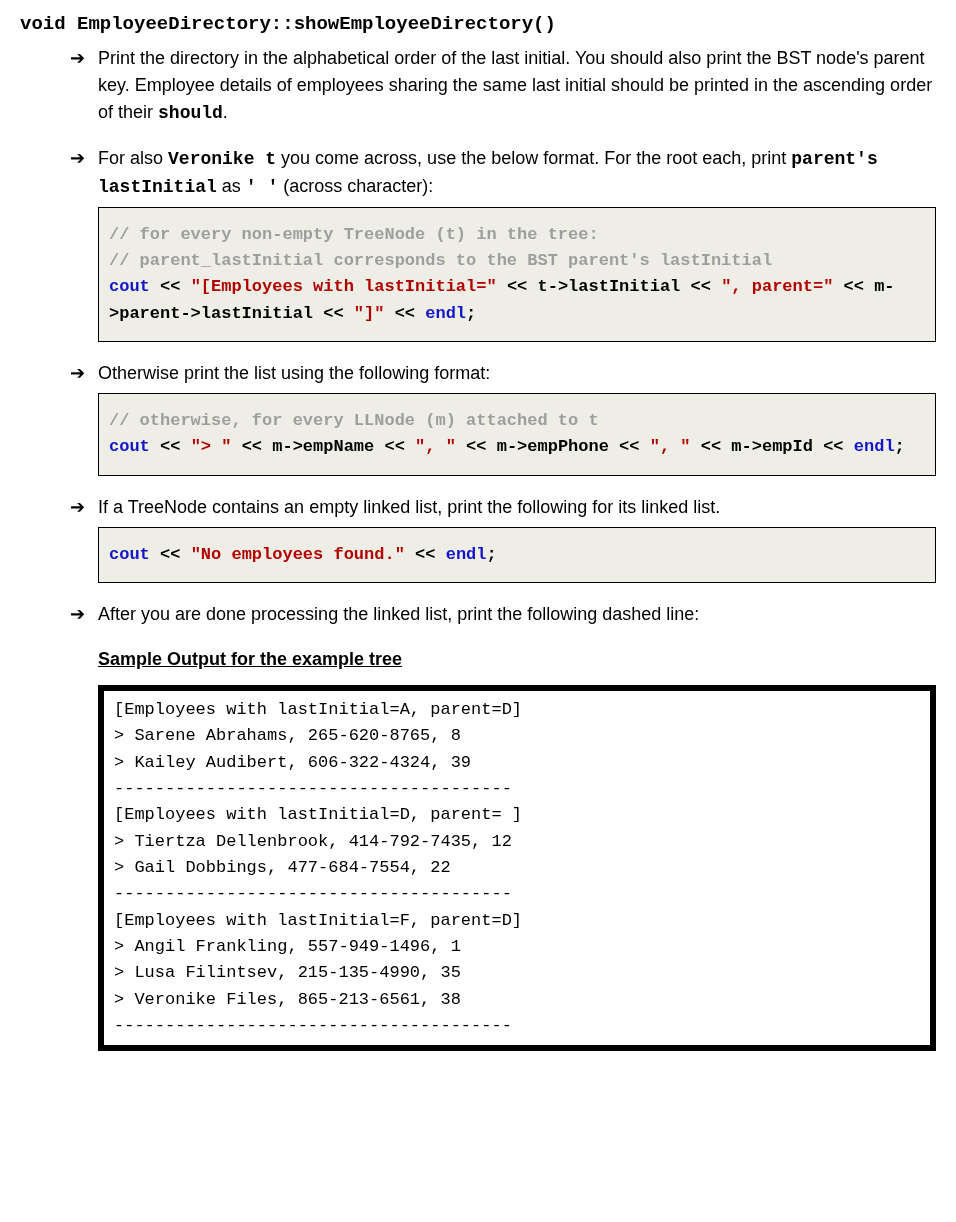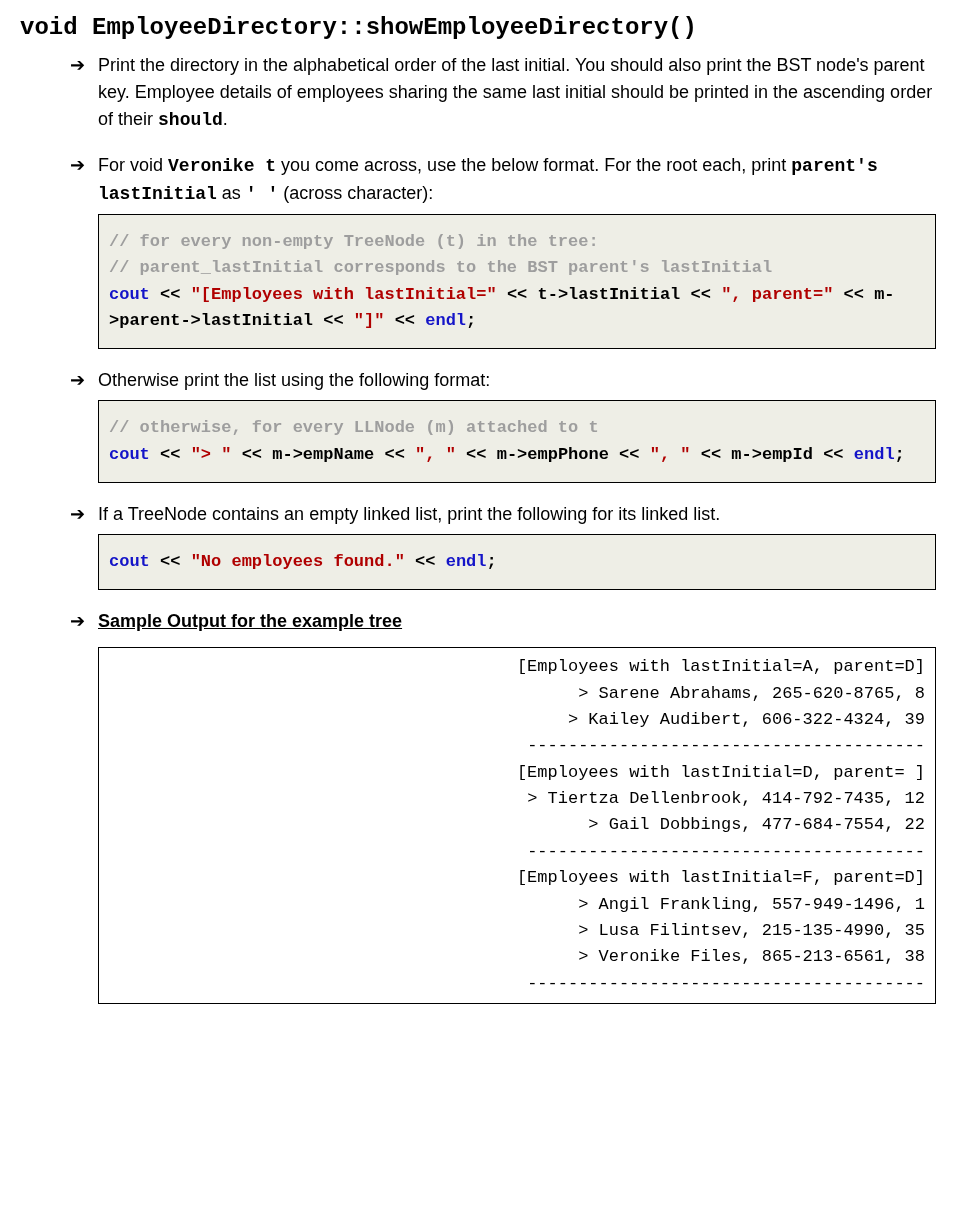--- a/index.html
+++ b/index.html
@@ -13,21 +13,21 @@
     width: 956px;
     box-sizing: border-box;
   }
   .mono {
     font-family: "Courier New", Courier, monospace;
     font-weight: bold;
   }
   .fn-sig {
     font-family: "Courier New", Courier, monospace;
     font-weight: bold;
-    font-size: 24px;
+    font-size: 19px;
     margin-bottom: 6px;
   }
   .bullet-list {
     list-style: none;
     padding: 0;
     margin: 0 0 0 50px;
   }
   .bullet-list > li {
     position: relative;
     padding-left: 28px;
@@ -47,28 +47,27 @@
     margin-top: 6px;
     font-family: "Courier New", Courier, monospace;
     font-weight: bold;
     font-size: 17px;
     line-height: 1.55;
     white-space: pre-wrap;
     word-break: break-word;
   }
   .outbox {
     background: #fff;
-    border: 1px solid #000000;
+    border: 6px solid #000000;
     padding: 6px 10px;
     font-family: "Courier New", Courier, monospace;
     font-weight: normal;
     font-size: 17px;
     line-height: 1.55;
     white-space: pre;
-    text-align: right;
   }
   .cmt { color: #9e9e9e; }
   .kw  { color: #1414c8; }
   .str { color: #b00000; }
   .sample-heading {
     font-weight: bold;
     text-decoration: underline;
     margin-top: 12px;
     margin-bottom: 12px;
   }
@@ -81,38 +80,39 @@
 
 <div class="fn-sig">void EmployeeDirectory::showEmployeeDirectory()</div>
 
 <ul class="bullet-list">
 
   <li>
     <span>Print the directory in the alphabetical order of the last initial. You should also print the BST node's parent key. Employee details of employees sharing the same last initial should be printed in the ascending order of their </span><span class="mono">should</span><span>.</span>
   </li>
 
   <li>
-    <span>For void </span><span class="mono">Veronike t</span><span> you come across, use the below format. For the root each, print </span><span class="mono">parent's lastInitial</span><span> as </span><span class="mono">' '</span><span> (across character):</span>
+    <span>For also </span><span class="mono">Veronike t</span><span> you come across, use the below format. For the root each, print </span><span class="mono">parent's lastInitial</span><span> as </span><span class="mono">' '</span><span> (across character):</span>
     <div class="codebox"><span class="cmt">// for every non-empty TreeNode (t) in the tree:</span>
 <span class="cmt">// parent_lastInitial corresponds to the BST parent's lastInitial</span>
 <span class="kw">cout</span><span> &lt;&lt; </span><span class="str">"[Employees with lastInitial="</span><span> &lt;&lt; t-&gt;lastInitial &lt;&lt; </span><span class="str">", parent="</span><span> &lt;&lt; m-&gt;parent-&gt;lastInitial &lt;&lt; </span><span class="str">"]"</span><span> &lt;&lt; </span><span class="kw">endl</span><span>;</span></div>
   </li>
 
   <li>
     <span>Otherwise print the list using the following format:</span>
     <div class="codebox"><span class="cmt">// otherwise, for every LLNode (m) attached to t</span>
 <span class="kw">cout</span><span> &lt;&lt; </span><span class="str">"&gt; "</span><span> &lt;&lt; m-&gt;empName &lt;&lt; </span><span class="str">", "</span><span> &lt;&lt; m-&gt;empPhone &lt;&lt; </span><span class="str">", "</span><span> &lt;&lt; m-&gt;empId &lt;&lt; </span><span class="kw">endl</span><span>;</span></div>
   </li>
 
   <li>
     <span>If a TreeNode contains an empty linked list, print the following for its linked list.</span>
     <div class="codebox"><span class="kw">cout</span><span> &lt;&lt; </span><span class="str">"No employees found."</span><span> &lt;&lt; </span><span class="kw">endl</span><span>;</span></div>
   </li>
 
   <li>
+    <span>After you are done processing the linked list, print the following dashed line:</span>
   </li>
 
 </ul>
 
 <div class="continuation">
   <div class="sample-heading">Sample Output for the example tree</div>
   <div class="outbox">[Employees with lastInitial=A, parent=D]
 &gt; Sarene Abrahams, 265-620-8765, 8
 &gt; Kailey Audibert, 606-322-4324, 39
 ---------------------------------------

